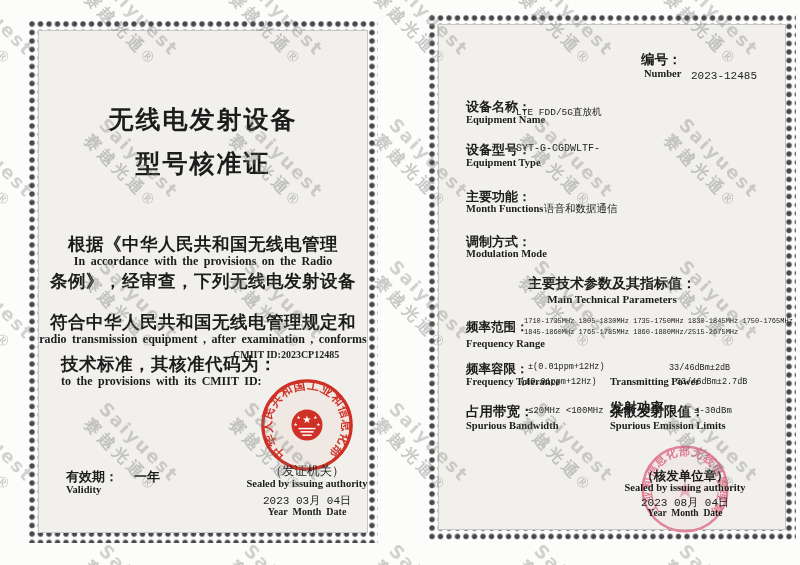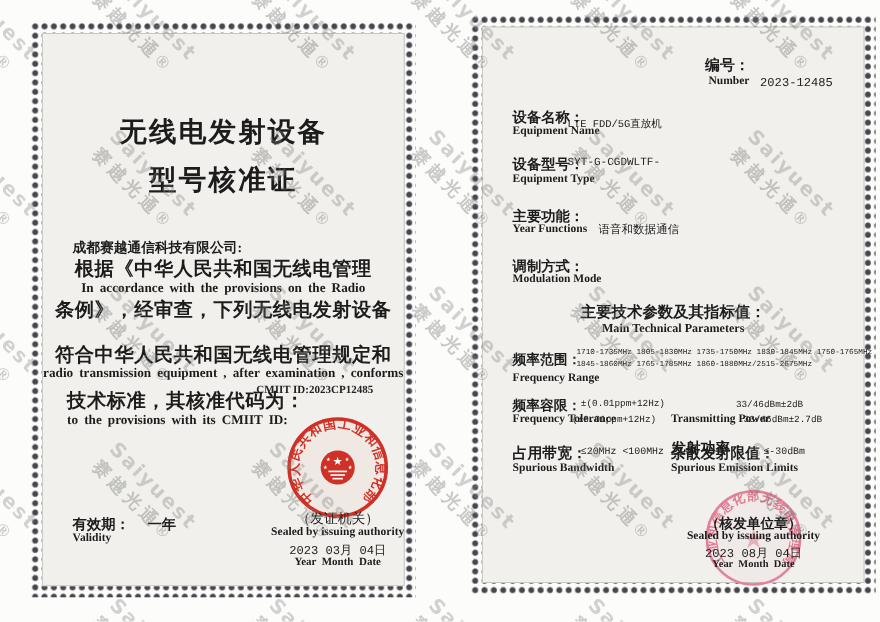--- a/index.html
+++ b/index.html
@@ -37,21 +37,20 @@
 </style>
 </head>
 <body>
 
 <div class="cert" style="left:28px;top:20px;width:350px;height:523px;">
   <div class="paper"></div>
 
   <div class="abs ctr cn-title" style="top:83px;">无线电发射设备</div>
   <div class="abs ctr cn-title" style="top:127px;font-family:Liberation Serif, serif;">型号核准证</div>
 
-  <div class="abs" style="left:38px;top:197px;font-weight:bold;font-size:12.5px;">成都赛越通信科技有限公司:</div>
 
   <div class="abs ctr cn-body" style="top:212px;">根据《中华人民共和国无线电管理</div>
   <div class="abs ctr en-body" style="top:234px;">In accordance with the provisions on the Radio</div>
   <div class="abs ctr cn-body" style="top:249px;">条例》，经审查，下列无线电发射设备</div>
   <div class="abs ctr cn-body" style="top:290px;">符合中华人民共和国无线电管理规定和</div>
   <div class="abs ctr en-body" style="top:312px;">radio transmission equipment , after examination , conforms</div>
   <div class="abs cn-body" style="left:33px;top:332px;">技术标准，其核准代码为：</div>
   <div class="abs en-body" style="left:33px;top:354px;">to the provisions with its CMIIT ID:</div>
 
   <div class="abs typed" style="left:205px;top:329px;font-size:10px;font-weight:bold;font-family:Liberation Serif, serif;">CMIIT ID:2023CP12485</div>
@@ -97,21 +96,21 @@
 
   <div class="abs lbl-cn" style="left:38px;top:84px;font-size:13px;">设备名称：</div>
   <div class="abs typed" style="left:88px;top:92px;">LTE FDD/5G直放机</div>
   <div class="abs lbl-en" style="left:38px;top:100px;">Equipment Name</div>
 
   <div class="abs lbl-cn" style="left:38px;top:127px;font-size:13px;">设备型号：</div>
   <div class="abs typed" style="left:88px;top:129px;font-size:10px;">SYT-G-CGDWLTF-</div>
   <div class="abs lbl-en" style="left:38px;top:143px;">Equipment Type</div>
 
   <div class="abs lbl-cn" style="left:38px;top:174px;font-size:13px;">主要功能：</div>
-  <div class="abs lbl-en" style="left:38px;top:189px;">Year Functions</div>
+  <div class="abs lbl-en" style="left:38px;top:189px;">Month Functions</div>
   <div class="abs typed" style="left:116px;top:188px;font-size:10.5px;">语音和数据通信</div>
 
   <div class="abs lbl-cn" style="left:38px;top:219px;font-size:13px;">调制方式：</div>
   <div class="abs lbl-en" style="left:38px;top:234px;">Modulation Mode</div>
 
   <div class="abs" style="left:40px;top:261px;width:288px;text-align:center;font-weight:bold;font-size:14px;">主要技术参数及其指标值：</div>
   <div class="abs" style="left:40px;top:279px;width:288px;text-align:center;font-weight:bold;font-size:11px;">Main Technical Parameters</div>
 
   <div class="abs lbl-cn" style="left:38px;top:305px;">频率范围：</div>
   <div class="abs typed-sm" style="left:96px;top:303px;">1710-1735MHz 1805-1830MHz 1735-1750MHz 1830-1845MHz 1750-1765MHz</div>

